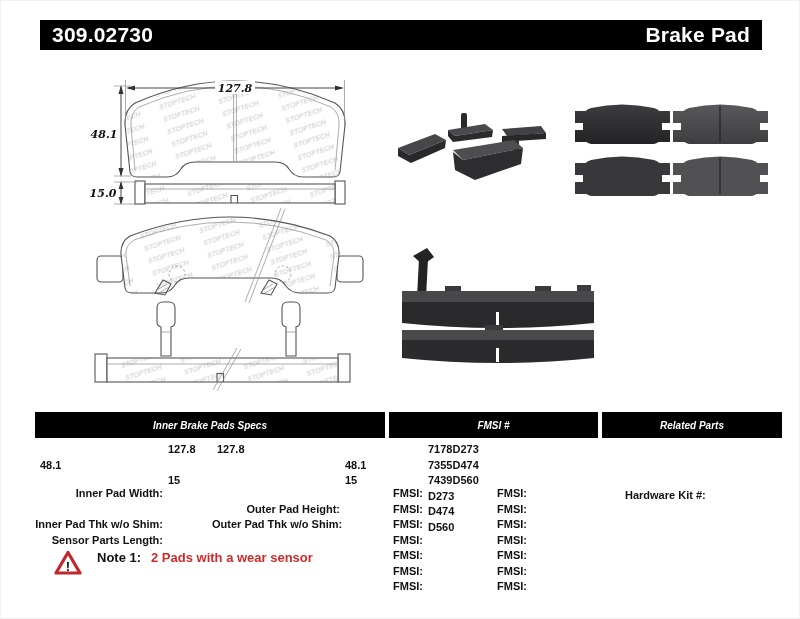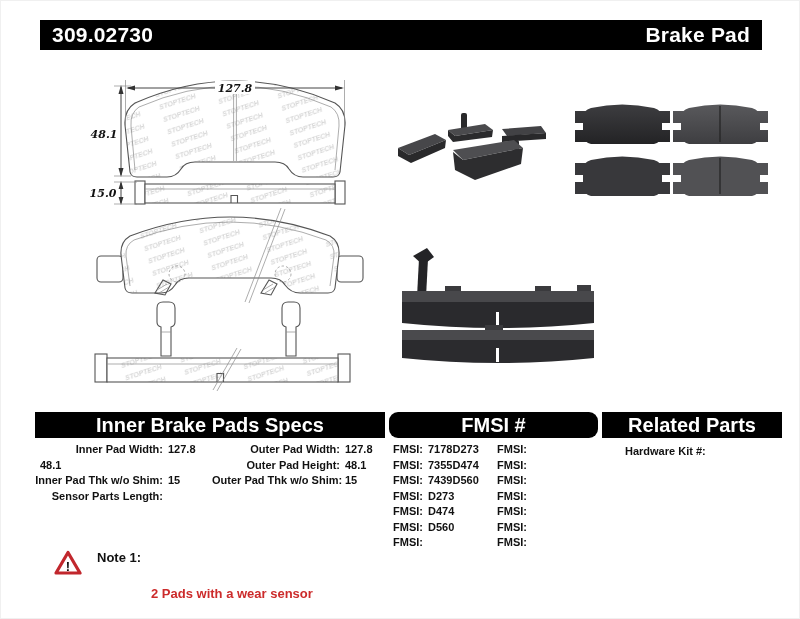--- a/index.html
+++ b/index.html
@@ -15,35 +15,35 @@
   .photos-svg{position:absolute;left:385px;top:88px;}
   .dim-text{font-family:"DejaVu Serif","Liberation Serif",serif;font-style:italic;font-weight:bold;
     font-size:11px;fill:#111;}
   .wm-text{font-family:"Liberation Sans",sans-serif;font-weight:bold;font-style:italic;
     font-size:7px;fill:#d6d6d6;}
   .dline{stroke:#444;stroke-width:1;fill:none;}
   .thin{stroke:#8a8a8a;stroke-width:.7;fill:none;}
   .outline{stroke:#555;stroke-width:1.1;fill:none;}
   
   .th-bar{position:absolute;height:26px;background:#000;color:#fff;display:flex;
-    align-items:center;justify-content:center;font-weight:bold;font-size:20px;box-sizing:border-box;}
+    align-items:center;justify-content:center;font-weight:bold;font-size:10px;box-sizing:border-box;font-style:italic;}
   .th-split{justify-content:space-around;}
   .th-half{flex:1;text-align:center;}
   .spec-col{position:absolute;font-size:11px;font-weight:bold;color:#111;}
   .spec-row{display:flex;height:15.5px;line-height:15.5px;white-space:nowrap;}
-  .spec-label{text-align:right;}
+  .spec-label{text-align:right;margin-top:44px;}
   .spec-value{margin-left:5px;text-align:left;}
   .w128{width:128px;}
   .w33{width:33px;}
   
   .notes{position:absolute;left:97px;top:549px;font-size:13px;font-weight:bold;color:#111;}
   .note-row{display:flex;height:17px;line-height:17px;white-space:nowrap;}
   .note-label{width:46px;}
   .note-text{margin-left:8px;}
-  .note-red{color:#cc2b2b;margin-top:36px;}
+  .note-red{color:#cc2b2b;}
   .warn-svg{position:absolute;left:54px;top:550px;}
 </style>
 </head>
 <body>
 
 <div class="page">
 
   <div class="header-bar">
     <span>309.02730</span>
     <span>Brake Pad</span>
@@ -200,21 +200,21 @@
         <rect x="17" y="242" width="192" height="10" fill="#4a4a4d"></rect>
         <path d="M17,252 H209 V270 Q113,280 17,270 Z" fill="#2b2b2e"></path>
         <rect x="111" y="260" width="3" height="14" fill="#fff"></rect>
       </g>
     </g>
   </svg>
 
   <div class="th-bar th-split" style="left:35px;top:412px;width:350px;">
     <span class="th-half">Inner Brake Pads Specs</span>
   </div>
-  <div class="th-bar" style="left:389px;top:412px;width:209px;border-radius:9px;">
+  <div class="th-bar" style="left:389px;top:412px;width:209px;">
     <span>FMSI #</span>
   </div>
   <div class="th-bar" style="left:602px;top:412px;width:180px;">
     <span>Related Parts</span>
   </div>
 
   <div class="spec-col" style="left:35px;top:442px;">
     <div class="spec-row">
       <span class="spec-label w128">Inner Pad Width:</span>
       <span class="spec-value">127.8</span>
@@ -227,21 +227,20 @@
       <span class="spec-value">15</span>
     </div>
     <div class="spec-row">
       <span class="spec-label w128">Sensor Parts Length:</span>
       <span class="spec-value"></span>
     </div>
   </div>
 
   <div class="spec-col" style="left:212px;top:442px;">
     <div class="spec-row">
-      <span class="spec-label w128">Outer Pad Width:</span>
       <span class="spec-value">127.8</span>
     </div>
     <div class="spec-row">
       <span class="spec-label w128">Outer Pad Height:</span>
       <span class="spec-value">48.1</span>
     </div>
     <div class="spec-row">
       <span class="spec-label w128">Outer Pad Thk w/o Shim:</span>
       <span class="spec-value">15</span>
     </div>

